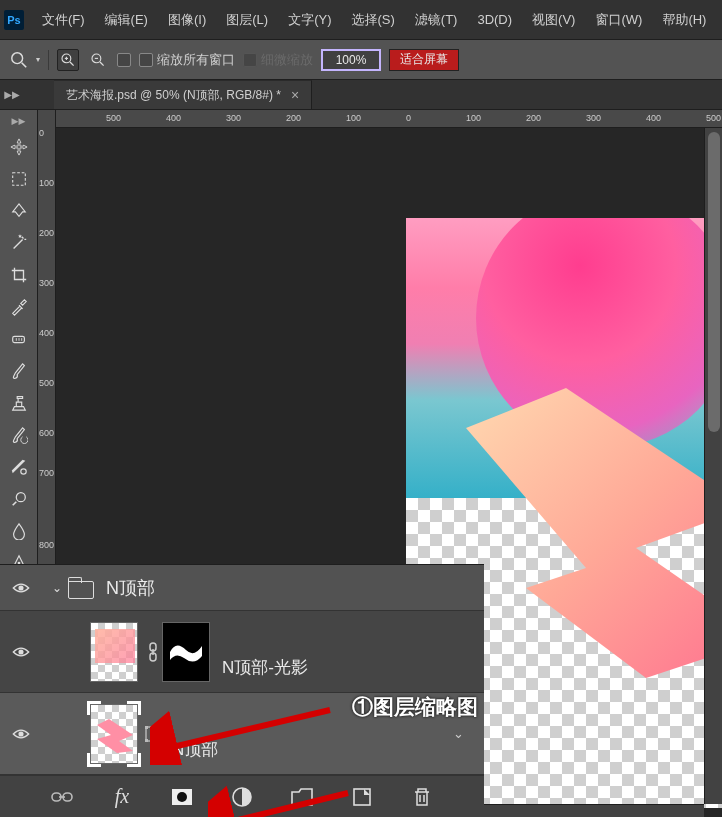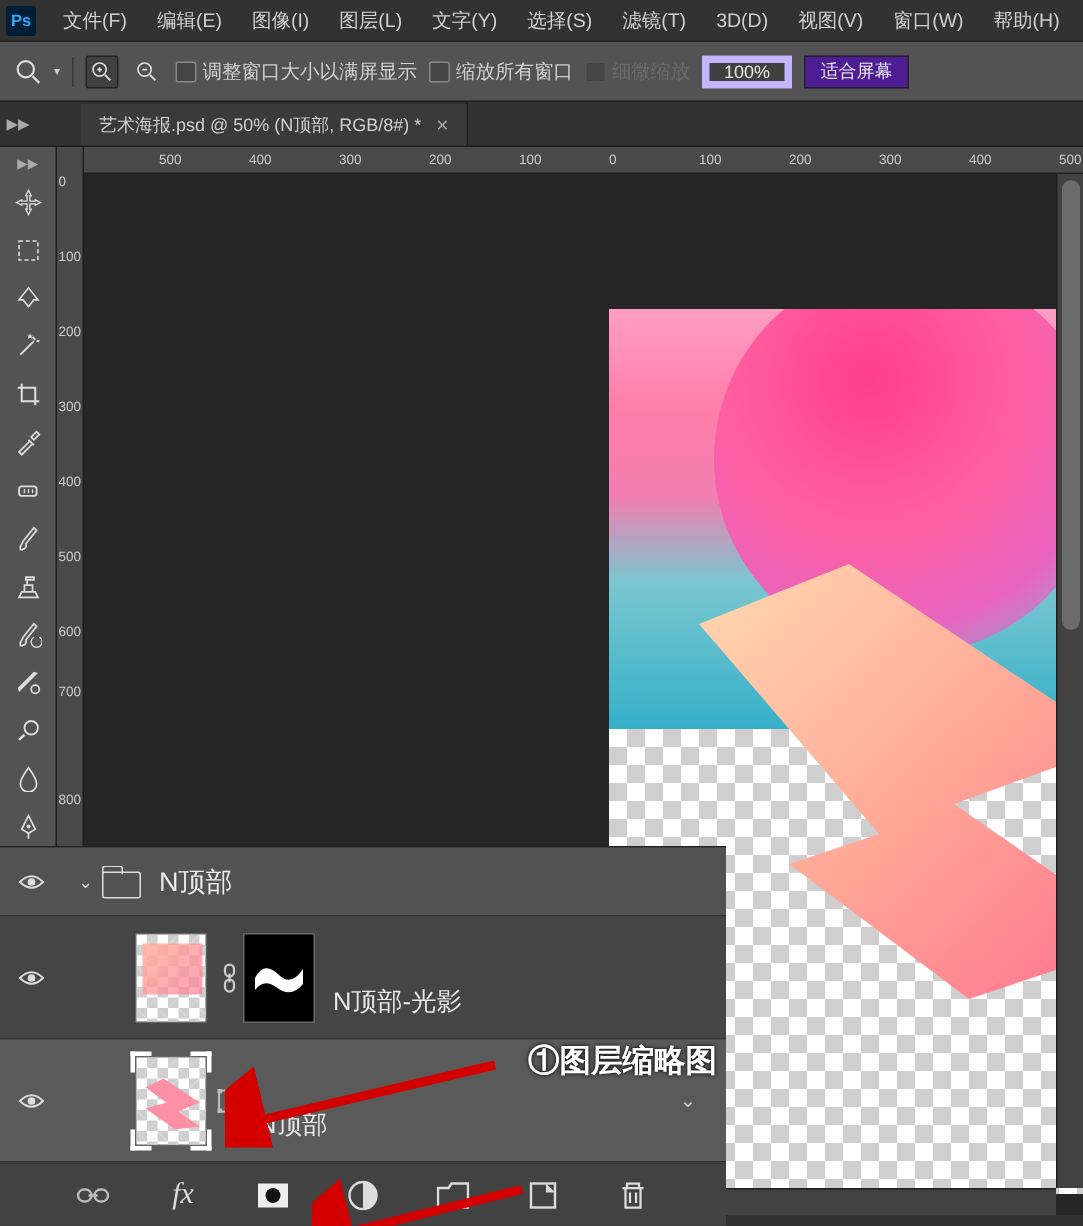--- a/index.html
+++ b/index.html
@@ -1,29 +1,29 @@
 <!DOCTYPE html>
 <html><head>
 <meta charset="utf-8">
 <style>
 * { margin: 0; padding: 0; box-sizing: border-box; }
 body { width: 722px; height: 817px; background: #323232; font-family: "Microsoft YaHei", Arial, sans-serif; color: #e8e8e8; font-size: 13px; overflow: hidden; user-select: none; }
-.menu-bar { height: 28px; background: #323232; display: flex; align-items: center; padding: 0 4px; border-bottom: 1px solid #1e1e1e; }
+.menu-bar { height: 40px; background: #323232; display: flex; align-items: center; padding: 0 4px; border-bottom: 1px solid #1e1e1e; }
 .ps-logo { width: 20px; height: 20px; background: #001e36; color: #31a8ff; display: flex; align-items: center; justify-content: center; font-weight: bold; font-size: 11px; margin-right: 8px; border-radius: 2px; }
 .menu-item { padding: 0 10px; font-size: 13px; color: #d0d0d0; }
 .options-bar { height: 40px; background: #535353; display: flex; align-items: center; padding: 0 10px; border-bottom: 1px solid #1e1e1e; gap: 8px; }
 .zoom-tool-icon { width: 18px; height: 18px; display:flex; align-items:center; justify-content:center; }
 .chev { font-size: 8px; color: #ccc; }
 .bar-sep { width: 1px; height: 20px; background: #3a3a3a; }
 .zoom-btn { width: 22px; height: 22px; display:flex; align-items:center; justify-content:center; border-radius: 2px; }
 .zoom-btn.active { background: #404040; border: 1px solid #222; }
 .checkbox-group { display: flex; align-items: center; gap: 4px; color: #d0d0d0; }
 .checkbox { width: 14px; height: 14px; border: 1px solid #888; border-radius: 2px; background: #454545; }
-.zoom-pct { width: 60px; height: 22px; background: #404040; border: 5px solid #c4b5fd; display:flex; align-items:center; justify-content:center; font-size: 12px; }
-.fit-btn { height: 22px; padding: 0 10px; background: #4c1d95; border: 1px solid #222; display:flex; align-items:center; justify-content:center; font-size: 12px; }
+.zoom-pct { width: 60px; height: 22px; background: #404040; border: 2px solid #c4b5fd; display:flex; align-items:center; justify-content:center; font-size: 12px; }
+.fit-btn { height: 22px; padding: 0 10px; background: #b91c1c; border: 1px solid #222; display:flex; align-items:center; justify-content:center; font-size: 12px; }
 .disabled-text { color: #6a6a6a; }
 .tab-bar { height: 30px; background: #323232; display: flex; align-items: stretch; border-bottom: 1px solid #1e1e1e; }
 .tab-bar-expand { width: 24px; display:flex; align-items:center; justify-content:center; color: #aaa; font-size: 10px;}
 .tab-spacer { width: 30px; }
 .doc-tab { display: flex; align-items: center; padding: 0 12px; background: #3a3a3a; border-top: 1px solid #2a2a2a; border-right: 1px solid #1e1e1e; font-size: 12px; color: #d0d0d0; gap: 10px; }
 .tab-close { color: #aaa; font-size: 14px; }
 .main-area { display: flex; height: 712px; }
 .tool-strip { width: 38px; background: #535353; border-right: 1px solid #1e1e1e; display: flex; flex-direction: column; align-items: center; padding-top: 6px; gap: 6px; }
 .tool-strip-expand { font-size: 9px; color: #aaa; height: 12px; align-self: center; }
 .tool { width: 26px; height: 26px; display:flex; align-items:center; justify-content:center; color: #d8d8d8; }
@@ -109,21 +109,20 @@
   </div>
   <div class="zoom-btn">
     <svg viewBox="0 0 20 20" width="16" height="16">
         <circle cx="8" cy="8" r="5.5" stroke="#ddd" fill="none" stroke-width="1.4"></circle>
         <line x1="12.5" y1="12.5" x2="17" y2="17" stroke="#ddd" stroke-width="1.6"></line>
         <line x1="6" y1="8" x2="10" y2="8" stroke="#ddd" stroke-width="1.4"></line>
       </svg>
   </div>
   <div class="checkbox-group">
     <div class="checkbox"></div>
-    <span>调整窗口大小以满屏显示</span>
   </div>
   <div class="checkbox-group">
     <div class="checkbox"></div>
     <span>缩放所有窗口</span>
   </div>
   <div class="checkbox-group">
     <div class="checkbox" style="border-color:#555"></div>
     <span class="disabled-text">细微缩放</span>
   </div>
   <div class="zoom-pct">100%</div>

